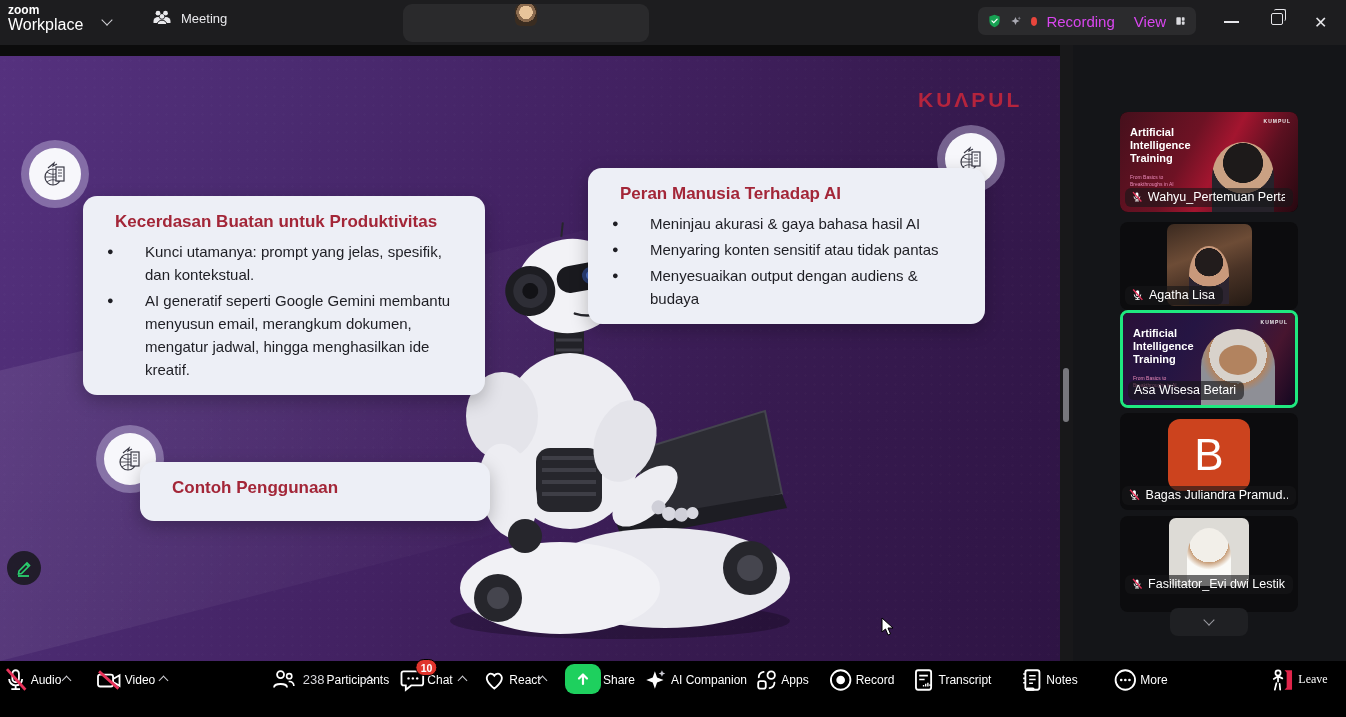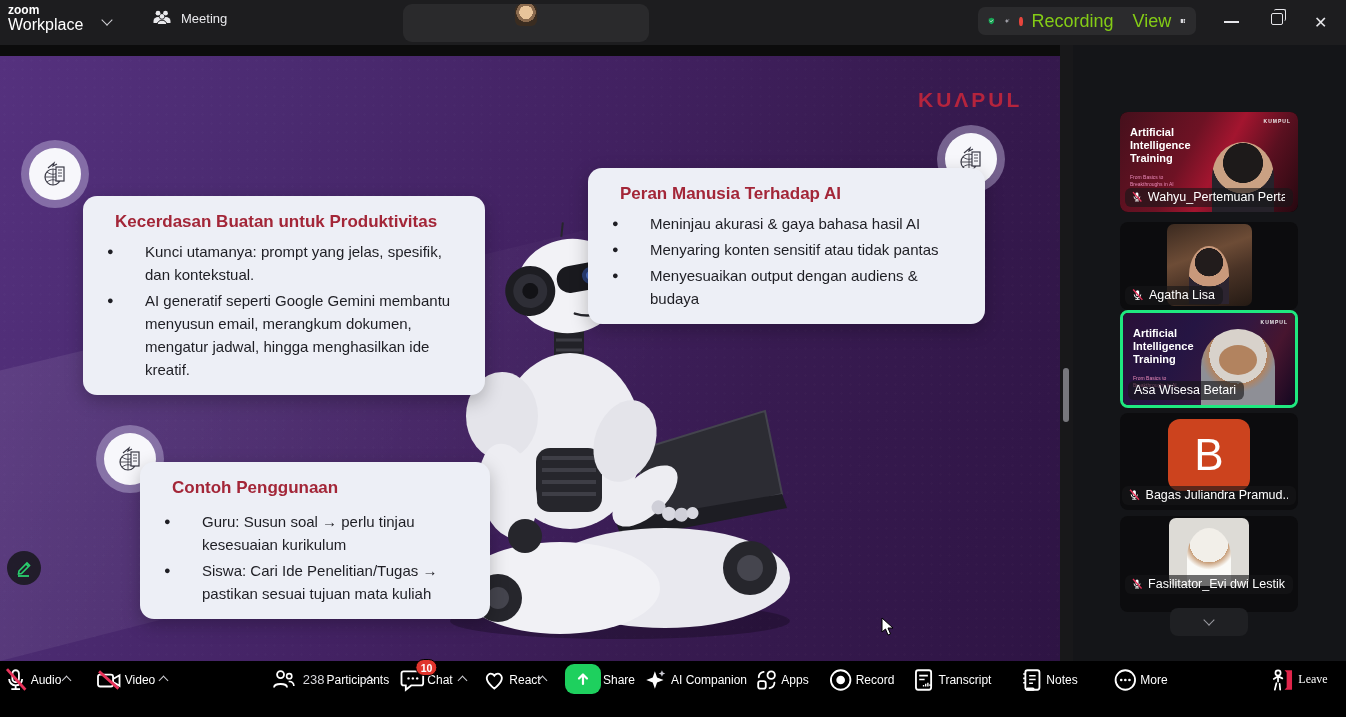--- a/index.html
+++ b/index.html
@@ -13,21 +13,21 @@
   .zlogo .small { font-size:12px; font-weight:bold; }
   .zlogo .big { font-size:16px; font-weight:500; }
   .caret-down { width:8px; height:8px; border-right:1.6px solid #cfcfd4; border-bottom:1.6px solid #cfcfd4; transform:rotate(45deg); display:inline-block; }
   .logo-caret { position:absolute; left:103px; top:16px; }
   .meeting-tab { position:absolute; left:152px; top:10px; display:flex; align-items:center; gap:9px; color:#e9e9ec; font-size:13px; }
   .screen-tab { position:absolute; left:403px; top:4px; width:246px; height:38px; background:#2a2a2c; border-radius:9px; display:flex; align-items:center; padding:0 10px; gap:9px;flex-direction:column; }
   .tab-avatar { width:22px; height:22px; border-radius:6px; background:radial-gradient(circle at 50% 38%, #e8c49a 0 38%, #8a6a4e 39% 55%, #3a2c20 56% 100%); flex:0 0 auto; }
   .screen-tab .tab-label { color:#f2f2f4; font-size:12.5px; white-space:nowrap; overflow:hidden; flex:1; }
   .rec-pill { position:absolute; left:978px; top:7px; width:218px; height:28px; background:#2b2b2d; border-radius:7px; display:flex; align-items:center; padding:0 10px; gap:9px; }
   .rec-dot { width:9px; height:9px; border-radius:50%; background:#e8453c; }
-  .rec-pill .txt { color:#84cc16; font-size:18px; }
+  .rec-pill .txt { color:#d946ef; font-size:15px; }
   .rec-pill .view { margin-left:10px; }
   .min-bar { position:absolute; left:1224px; top:21px; width:15px; height:2px; background:#e6e6ea; }
   .restore { position:absolute; left:1271px; top:13px; width:12px; height:12px; border:1.5px solid #e6e6ea; border-radius:2px; }
   .restore::before { content:""; position:absolute; left:2px; top:-5px; width:11px; height:11px; border-top:1.5px solid #e6e6ea; border-right:1.5px solid #e6e6ea; border-radius:2px; }
   .closex { position:absolute; left:1314px; top:13px; color:#e6e6ea; font-size:16px; }
 
   
   .slide { position:absolute; left:0; top:56px; width:1060px; height:605px; overflow:hidden;
     background:linear-gradient(115deg,#55317e 0%,#4b2b71 22%,#432263 45%,#381b51 68%,#2e1444 100%); }
   .slide .band { position:absolute; inset:0; background:linear-gradient(115deg, rgba(255,255,255,.10), rgba(255,255,255,0) 60%); clip-path:polygon(0 52%,100% 10%,100% 55%,0 100%); }
@@ -237,24 +237,20 @@
     <div class="tbox box2">
       <h2>Peran Manusia Terhadap AI</h2>
       <ul>
         <li>Meninjau akurasi &amp; gaya bahasa hasil AI</li>
         <li>Menyaring konten sensitif atau tidak pantas</li>
         <li>Menyesuaikan output dengan audiens &amp; budaya</li>
       </ul>
     </div>
     <div class="tbox box3">
       <h2>Contoh Penggunaan</h2>
-      <ul>
-        <li>Guru: Susun soal → perlu tinjau kesesuaian kurikulum</li>
-        <li>Siswa: Cari Ide Penelitian/Tugas → pastikan sesuai tujuan mata kuliah</li>
-      </ul>
     </div>
 
     <div class="pencil-btn">
       <svg width="20" height="20" viewBox="0 0 20 20">
         <path d="M5,13 L13,5 l2.5,2.5 L7.5,15.5 L4.5,16 Z" fill="none" stroke="#2ad06e" stroke-width="1.6"></path>
         <path d="M12,6 l2.5,2.5" stroke="#2ad06e" stroke-width="1.6"></path>
         <path d="M4,18 h11" stroke="#2ad06e" stroke-width="1.8"></path>
       </svg>
     </div>
 

